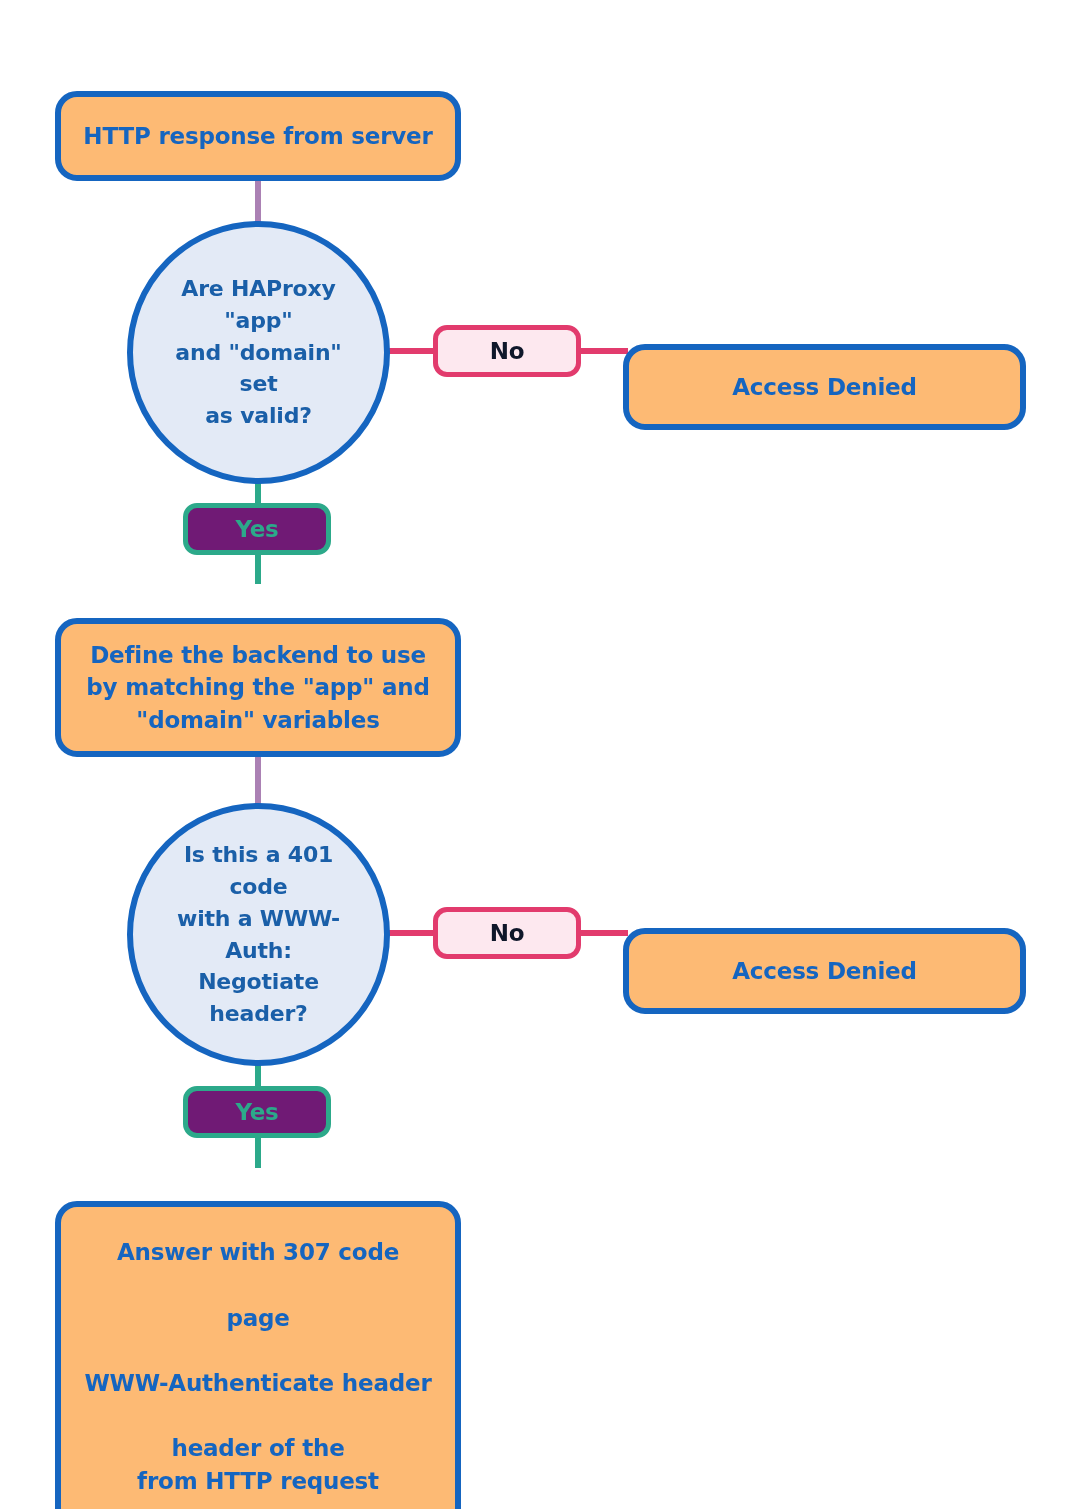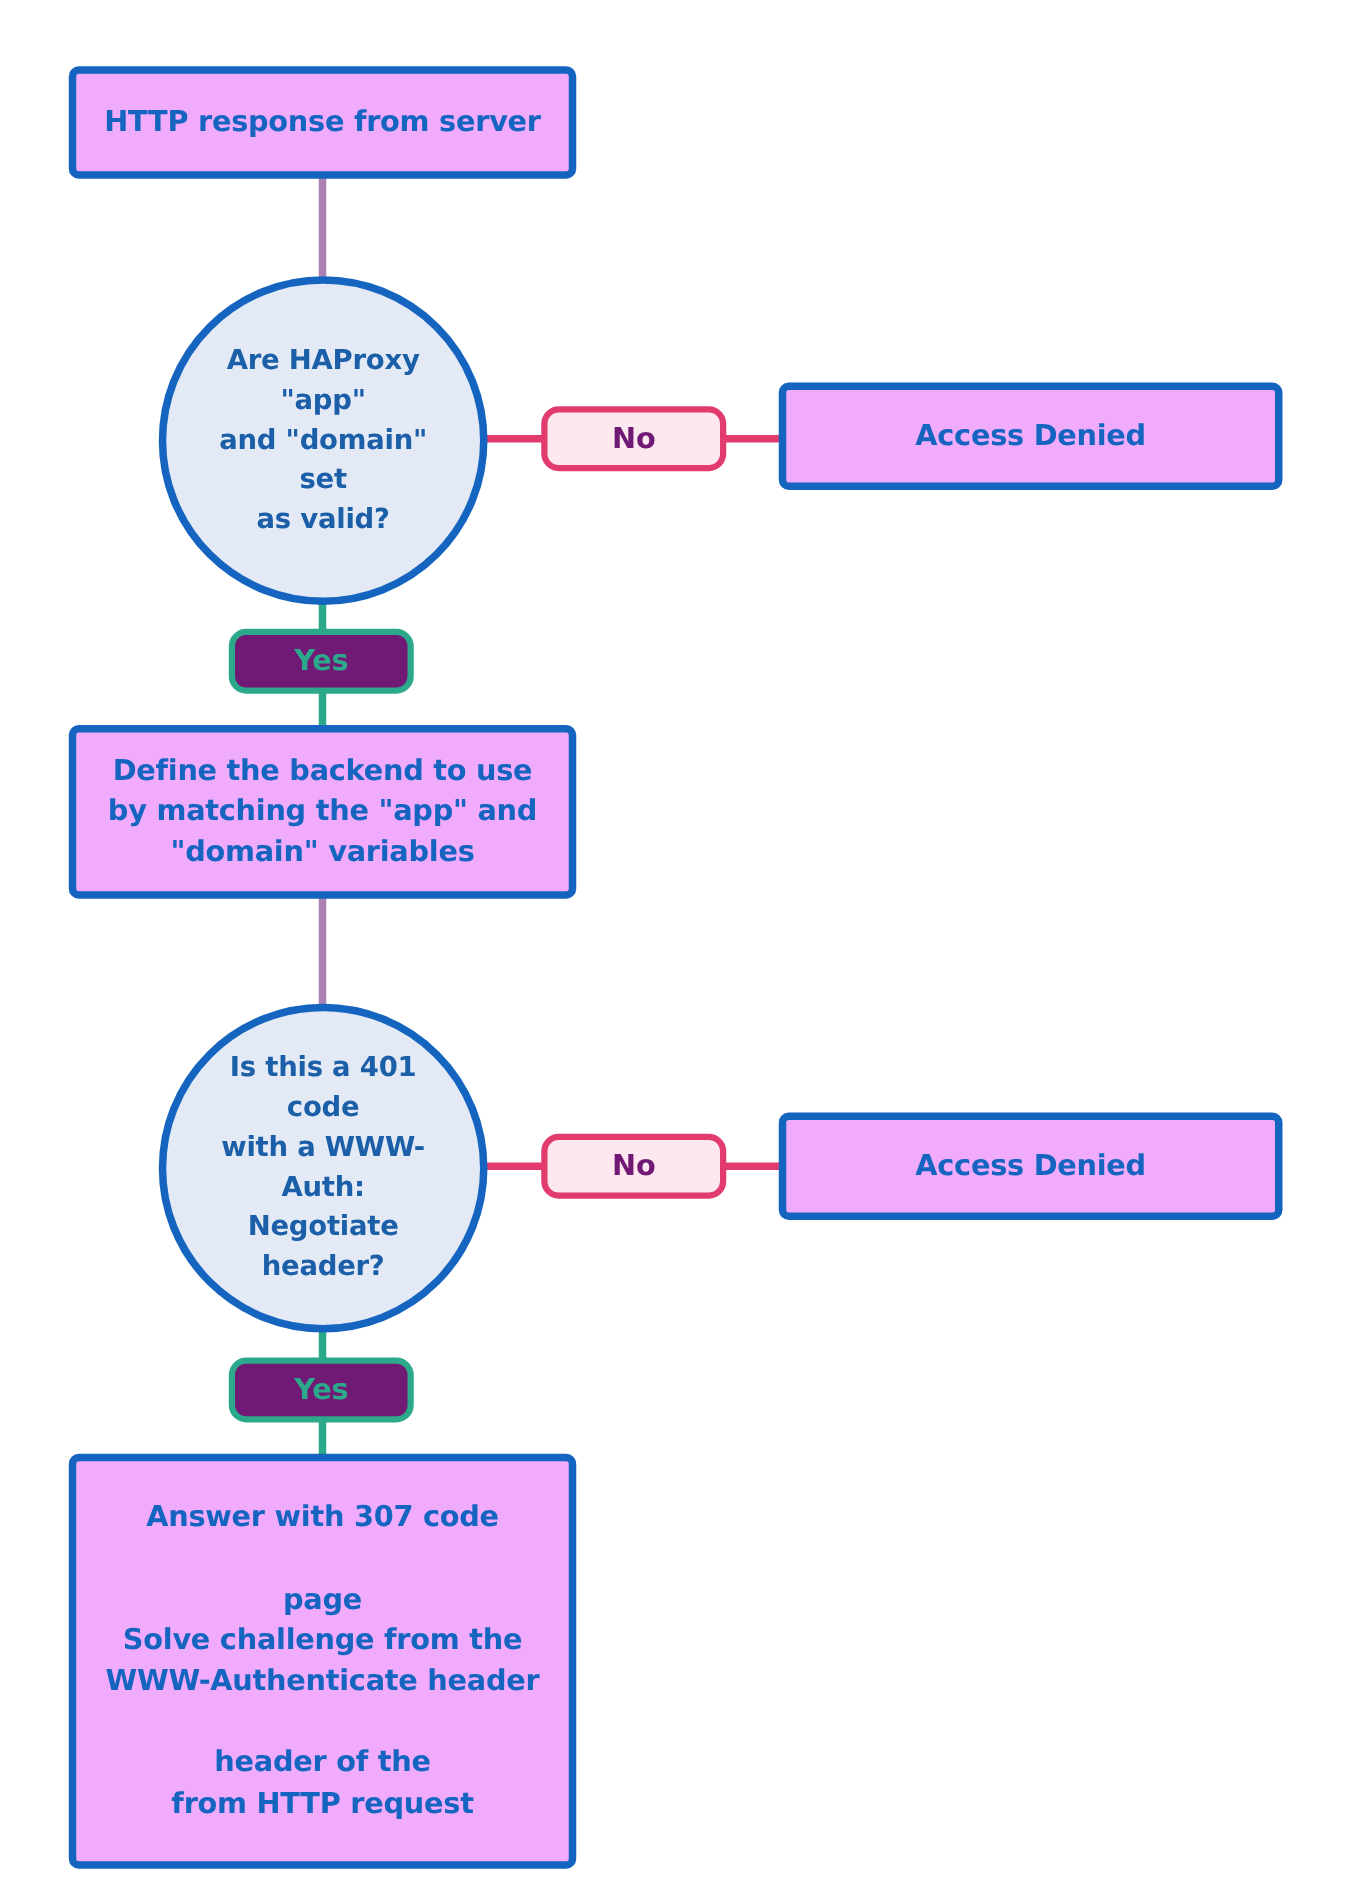--- a/index.html
+++ b/index.html
@@ -34,29 +34,30 @@
 
   
   .node {
     position: absolute;
     z-index: 2;
     box-sizing: border-box;
     display: flex;
     align-items: center;
     justify-content: center;
     text-align: center;
-    background: #f0abfc;
+    background: #fdba74;
     border: 6px solid #1565c0;
-    border-radius: 8px;
+    border-radius: 22px;
     color: #1565c0;
     font-weight: bold;
     font-size: 23px;
     line-height: 1.42;
     letter-spacing: -0.2px;
     padding: 6px 14px;
+    margin-top: 38px;
   }
   .node-text { display: block; width: 100%; }
 
   
   .decision {
     position: absolute;
     z-index: 2;
     box-sizing: border-box;
     display: flex;
     align-items: center;
@@ -82,21 +83,21 @@
     align-items: center;
     justify-content: center;
     border-radius: 14px;
     font-weight: bold;
     font-size: 23px;
     letter-spacing: -0.2px;
   }
   .label-no {
     background: #fde8ef;
     border: 5px solid #e23b6d;
-    color: #701a75;
+    color: #0f172a;
   }
   .label-yes {
     background: #701a75;
     border: 5px solid #2ca98a;
     color: #2ca98a;
   }
 </style>
 </head>
 <body>
 
@@ -172,21 +173,21 @@
 
   <div class="edge-label label-yes" style="left:183px; top:1086px; width:148px; height:52px;">
     <span>Yes</span>
   </div>
 
   <div class="node" style="left:55px; top:1163px; width:406px; height:332px;">
     <span class="node-text">
       <span>Answer with 307 code</span><br>
       <br>
       <span>page</span><br>
-      <span>Solve challenge from the</span><br>
+      <br>
       <span>WWW-Authenticate header</span><br>
       <br>
       <span>header of the</span><br>
       <span>from HTTP request</span>
     </span>
   </div>
 
 </div>
 
 </body></html>

